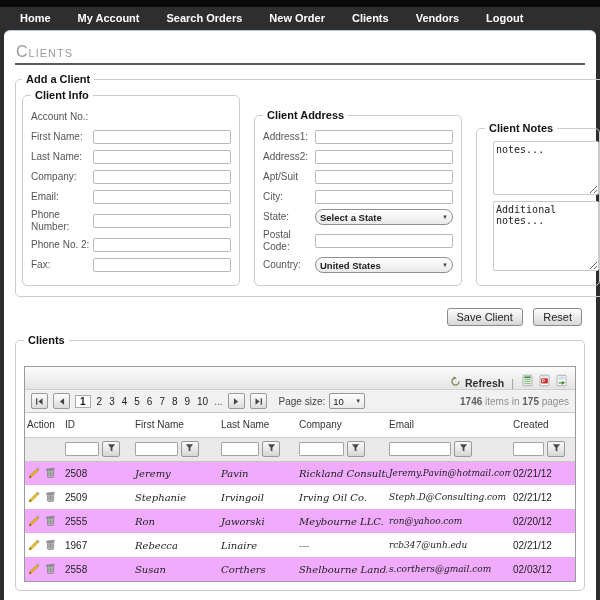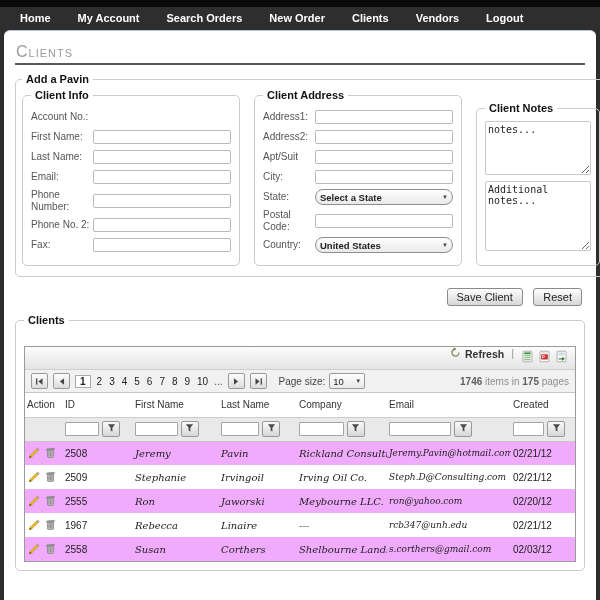--- a/index.html
+++ b/index.html
@@ -27,34 +27,34 @@
   .flabel { width:62px; font-size:10px; color:#555; line-height:1.2; flex:none; }
   .sub-addr .flabel { width:52px; }
   .finput { flex:1; min-width:0; height:14px; border:1px solid #b9b9b9;
     border-radius:2px; font-size:10px; padding:0 2px; }
   .fselect { flex:1; min-width:0; height:16px; border:1px solid #8f8f8f; border-radius:8px;
     background:linear-gradient(#fff,#e9e9e9); font-size:9.5px; font-weight:bold; color:#222;
     display:flex; align-items:center; justify-content:space-between; padding:0 4px; cursor:pointer; }
   .sel-arrow { font-size:6px; color:#444; }
   .notes-ta { width:100%; border:1px solid #c9c9c9; border-radius:2px;
     font-family:"DejaVu Sans Mono",monospace; font-size:10px; padding:2px; color:#222;
-    display:block; margin:3px 0 6px; resize:both; }
+    display:block; margin:3px 8px 6px; resize:both; }
   .ta1 { height:54px; }
   .ta2 { height:70px; }
   
   .btn-row { text-align:right; margin:10px 6px 8px; }
   .btn { padding:2px 9px; font-size:11px; color:#222; font-family:"Liberation Sans",sans-serif;
     background:linear-gradient(#fefefe,#d7d7d7); border:1px solid #898989;
     border-radius:3px; cursor:pointer; margin-left:6px; }
   
   .clients-fs { margin:0 3px; padding:12px 8px 8px; }
   .grid { border:1px solid #9a9a9a; margin-top:8px; background:#fff; }
   .gtool-a { height:23px; background:linear-gradient(#fcfcfc,#e4e4e4);
     border-bottom:1px solid #cfcfcf; display:flex; justify-content:flex-end;
-    align-items:flex-start; padding:0 7px; gap:7px; }
+    align-items:flex-end; padding:0 7px; gap:7px; }
   .refresh-btn { display:inline-flex; align-items:center; gap:4px; font-size:10.5px;
     font-weight:bold; color:#333; cursor:pointer; }
   .tool-divider { color:#999; font-size:11px; }
   .exp-icons { display:inline-flex; gap:4px; }
   .exp-btn { display:inline-flex; cursor:pointer; }
   .gtool-b { height:23px; background:#f1f1f1; border-bottom:1px solid #c6c6c6;
     display:flex; align-items:center; padding:0 6px; font-size:10px; }
   .pager { display:inline-flex; align-items:center; gap:5px; }
   .pg-btn { width:17px; height:16px; background:linear-gradient(#fdfdfd,#dcdcdc);
     border:1px solid #999; border-radius:2px; display:inline-flex; align-items:center;
@@ -101,34 +101,38 @@
       <div class="nav-item">Vendors</div>
       <div class="nav-item">Logout</div>
     </div>
 </div>
 
 <div class="content">
   <div class="page-title">Clients</div>
   <hr class="title-rule">
 
   <fieldset class="add-client">
-    <legend>Add a Pavin</legend>
+    <legend>Add a Client</legend>
     <div class="form-cols">
       <fieldset class="sub sub-info">
         <legend>Client Info</legend>
         <div id="info-rows">
             <div class="frow">
               <label class="flabel">Account No.:</label>
             </div>
             <div class="frow">
               <label class="flabel">First Name:</label>
               <input class="finput" style="">
             </div>
             <div class="frow">
               <label class="flabel">Last Name:</label>
+              <input class="finput" style="">
+            </div>
+            <div class="frow">
+              <label class="flabel">Company:</label>
               <input class="finput" style="">
             </div>
             <div class="frow">
               <label class="flabel">Email:</label>
               <input class="finput" style="">
             </div>
             <div class="frow">
               <label class="flabel">Phone Number:</label>
               <input class="finput" style="">
             </div>

